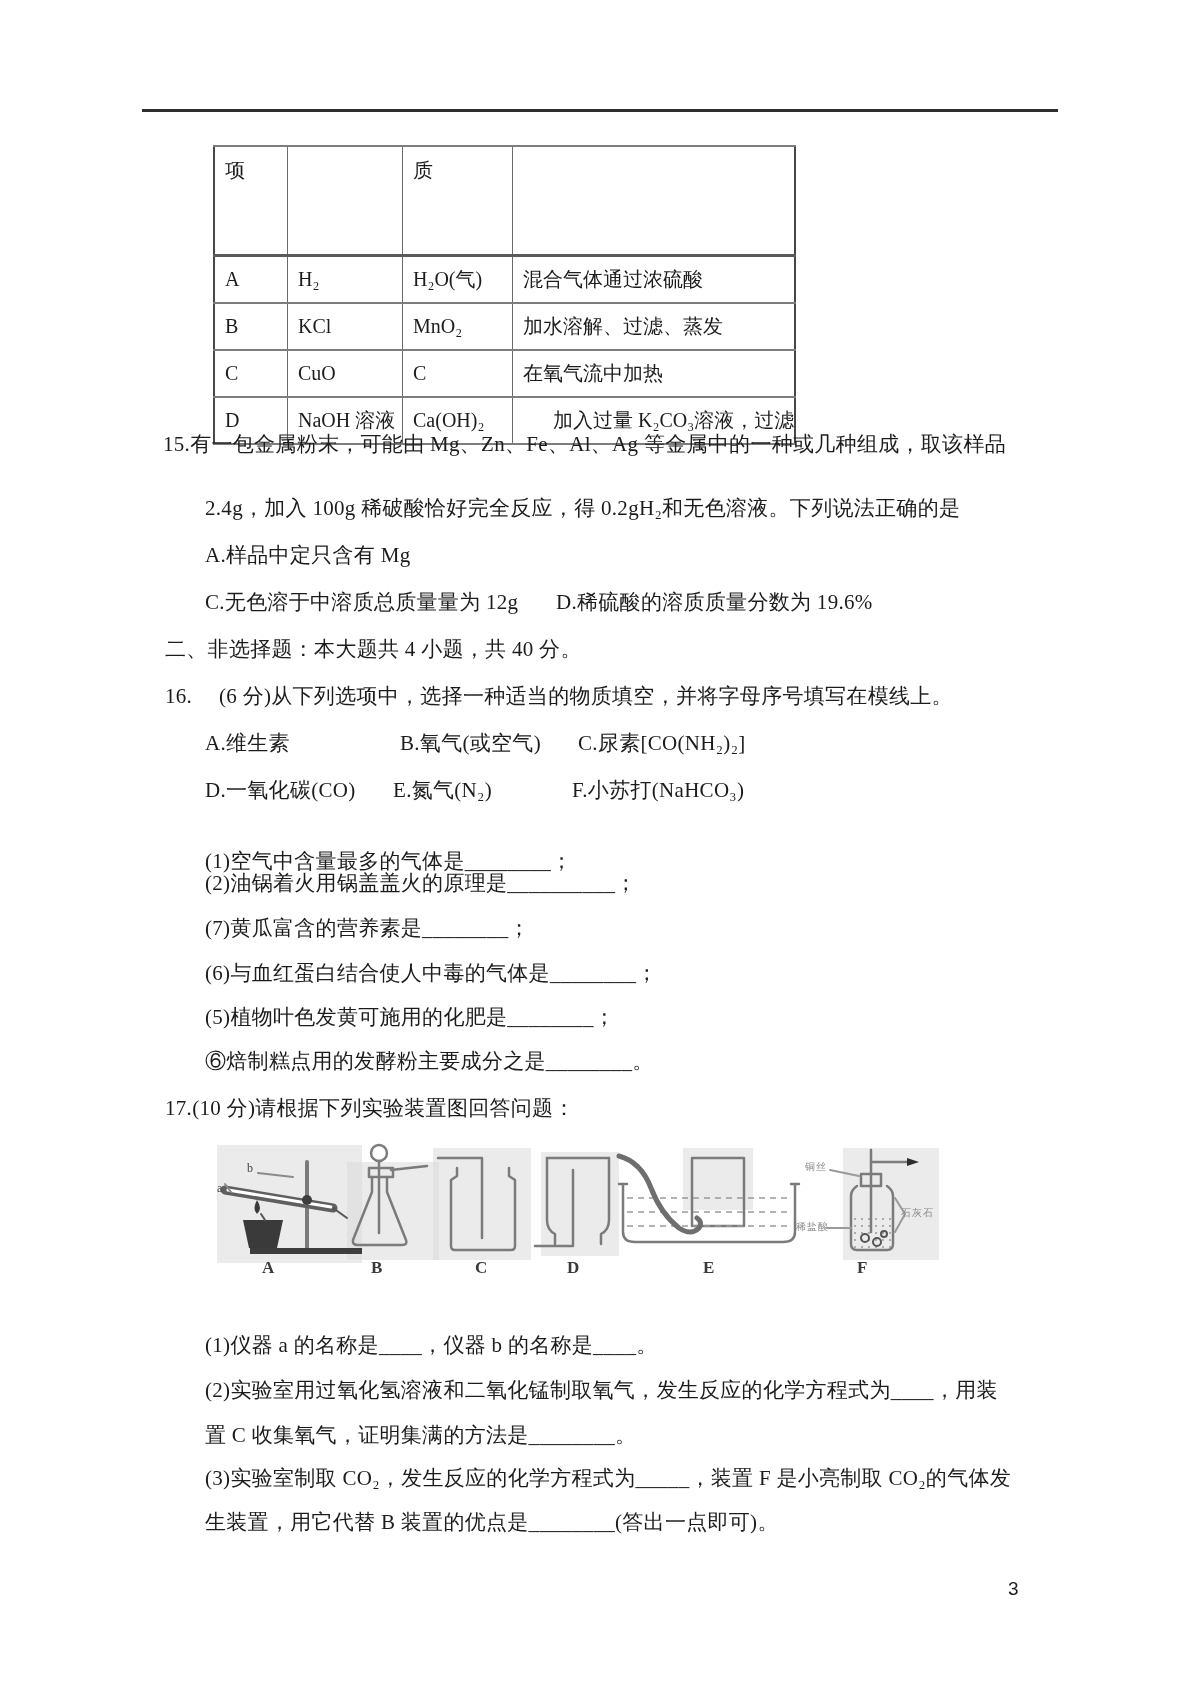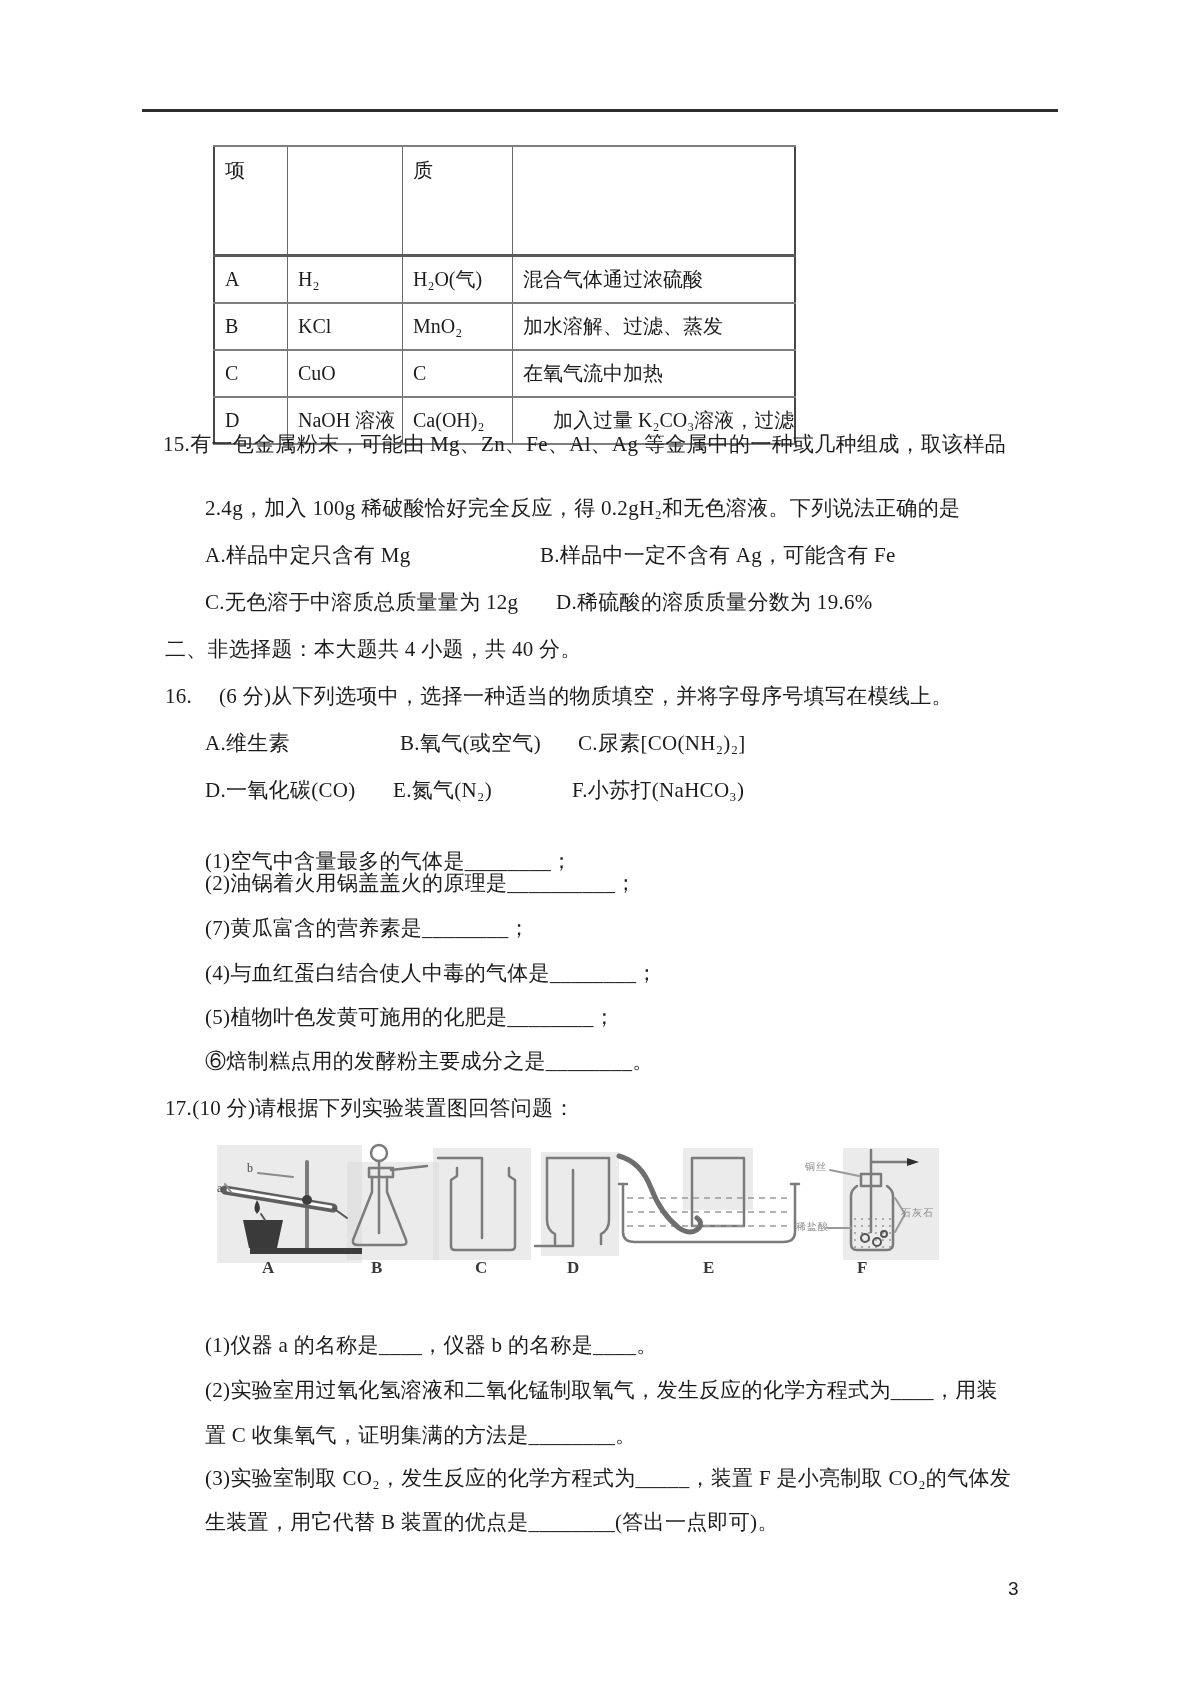--- a/index.html
+++ b/index.html
@@ -69,37 +69,36 @@
       <td>NaOH 溶液</td>
       <td>Ca(OH)₂</td>
       <td class="cell-indent">加入过量 K₂CO₃溶液，过滤</td>
     </tr>
   </tbody>
     </table>
 
   <div class="line" style="left:163px;top:432px;">15.有一包金属粉末，可能由 Mg、Zn、Fe、Al、Ag 等金属中的一种或几种组成，取该样品</div>
   <div class="line" style="left:205px;top:496px;">2.4g，加入 100g 稀破酸恰好完全反应，得 0.2gH₂和无色溶液。下列说法正确的是</div>
   <div class="line" style="left:205px;top:543px;">A.样品中定只含有 Mg</div>
-  <div class="line" style="left:540px;top:543px;">B.样品中一定不含有 Ag，可能含有 Fe</div>
   <div class="line" style="left:205px;top:590px;">C.无色溶于中溶质总质量量为 12g</div>
   <div class="line" style="left:556px;top:590px;text-align:right;">D.稀硫酸的溶质质量分数为 19.6%</div>
 
   <div class="line" style="left:165px;top:637px;">二、非选择题：本大题共 4 小题，共 40 分。</div>
 
   <div class="line" style="left:165px;top:684px;">16.　 (6 分)从下列选项中，选择一种适当的物质填空，并将字母序号填写在模线上。</div>
   <div class="line" style="left:205px;top:731px;">A.维生素</div>
   <div class="line" style="left:400px;top:731px;">B.氧气(或空气)</div>
   <div class="line" style="left:578px;top:731px;">C.尿素[CO(NH₂)₂]</div>
   <div class="line" style="left:205px;top:778px;">D.一氧化碳(CO)</div>
   <div class="line" style="left:393px;top:778px;">E.氮气(N₂)</div>
   <div class="line" style="left:572px;top:778px;">F.小苏打(NaHCO₃)</div>
   <div class="line" style="left:205px;top:825px;margin-top:24px;">(1)空气中含量最多的气体是________；</div>
   <div class="line" style="left:205px;top:871px;">(2)油锅着火用锅盖盖火的原理是__________；</div>
   <div class="line" style="left:205px;top:916px;">(7)黄瓜富含的营养素是________；</div>
-  <div class="line" style="left:205px;top:961px;">(4)与血红蛋白结合使人中毒的气体是________；</div>
+  <div class="line" style="left:205px;top:961px;">(6)与血红蛋白结合使人中毒的气体是________；</div>
   <div class="line" style="left:205px;top:1005px;">(5)植物叶色发黄可施用的化肥是________；</div>
   <div class="line" style="left:205px;top:1049px;">⑥焙制糕点用的发酵粉主要成分之是________。</div>
 
   <div class="line" style="left:165px;top:1096px;">17.(10 分)请根据下列实验装置图回答问题：</div>
 
   <div class="figwrap">
     <svg width="745" height="140" viewBox="0 0 745 140">
 
       <rect class="blotch" x="22" y="5" width="145" height="118"></rect>
       <rect class="blotch" x="152" y="22" width="92" height="98"></rect>

